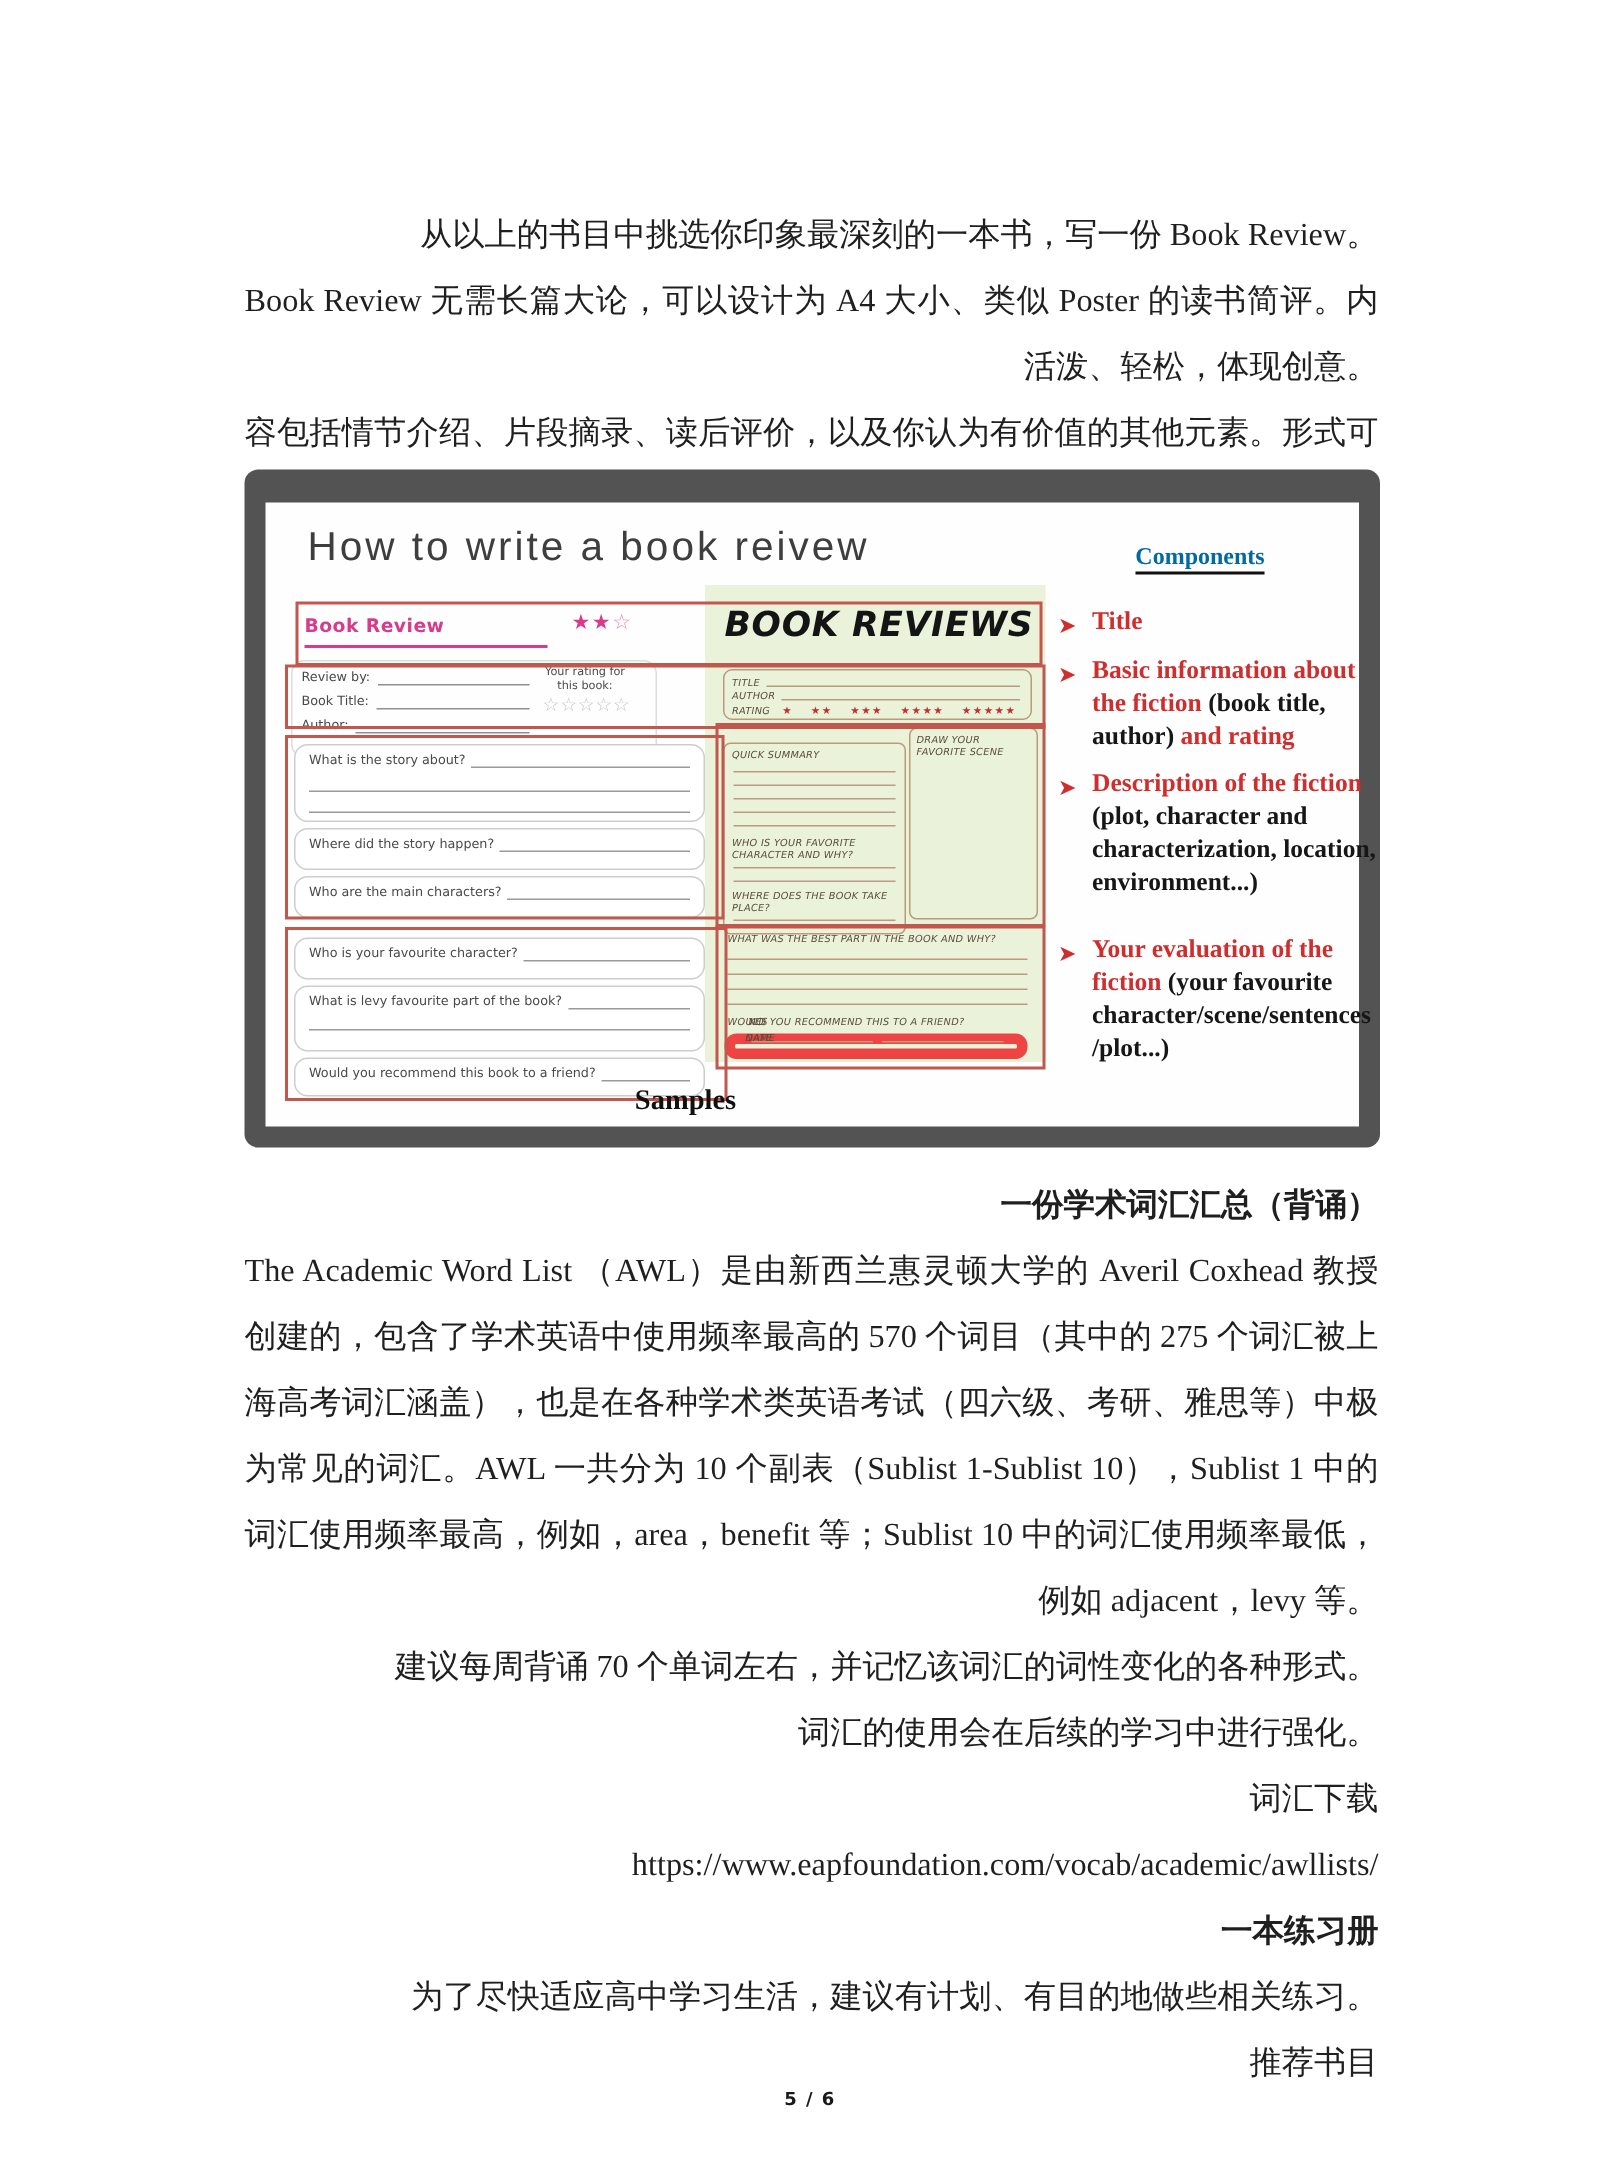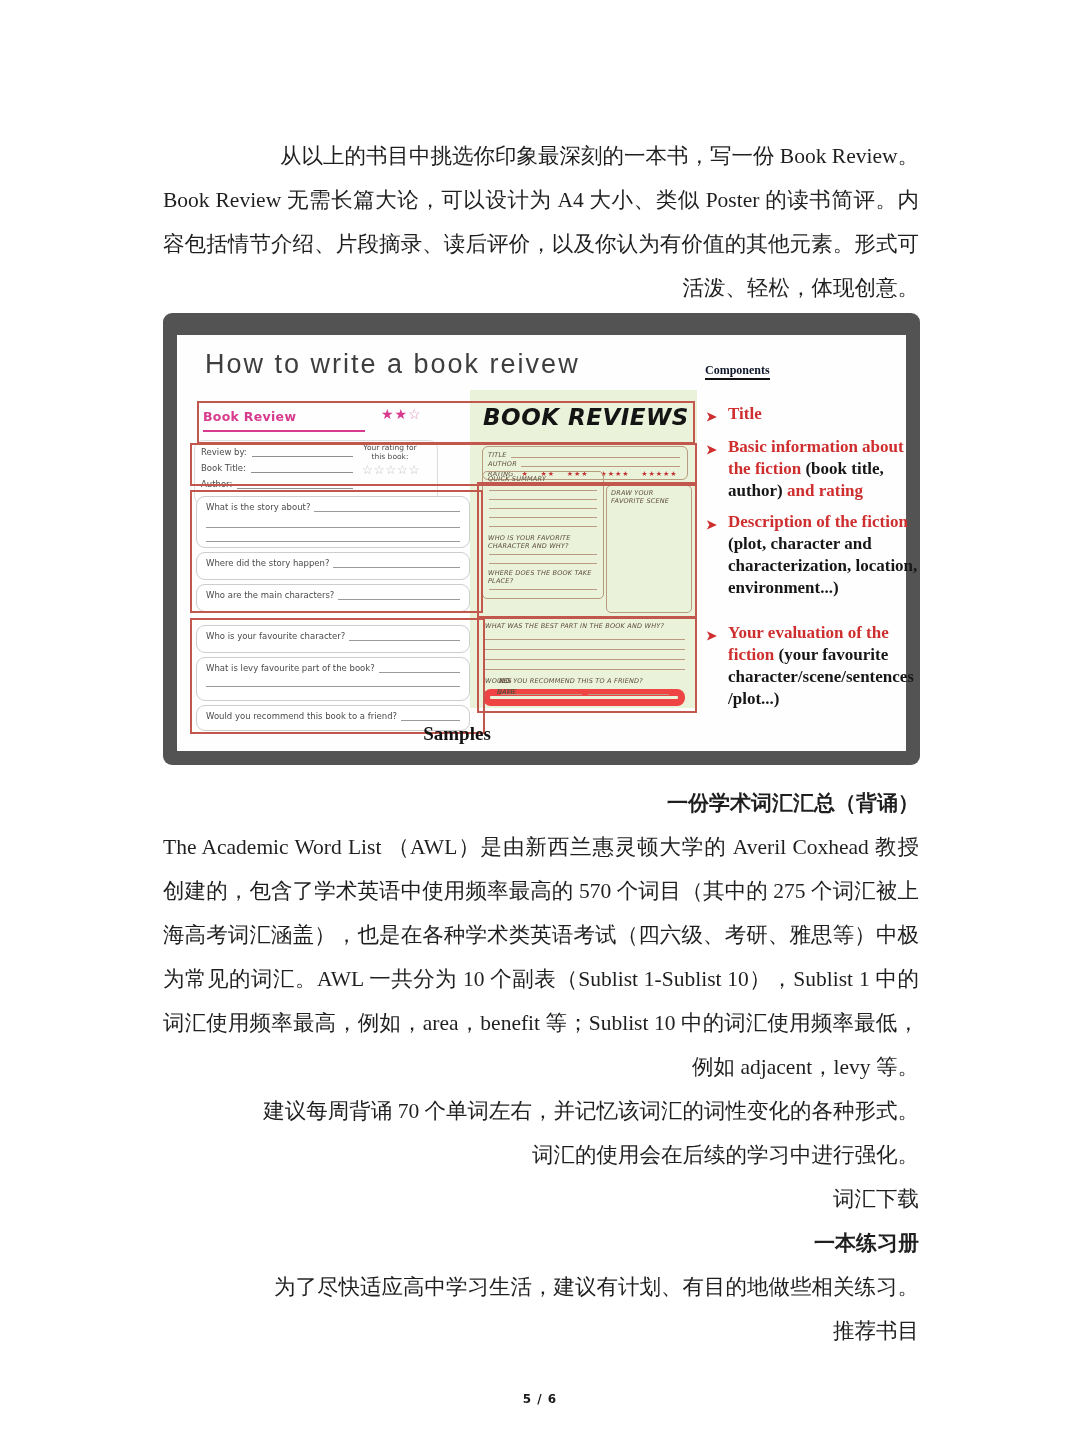--- a/index.html
+++ b/index.html
@@ -63,38 +63,38 @@
               font-family:"DejaVu Sans",sans-serif; font-weight:bold; font-style:italic;
               font-size:23px; color:#141414; letter-spacing:0.5px; }
   .glabel { font-family:"DejaVu Sans",sans-serif; font-style:italic; font-size:6.5px;
             color:#5d4c3b; letter-spacing:0.2px; line-height:8px; }
   .gline  { flex:1; border-bottom:1px solid #bc9a82; margin:0 2px 1px 4px; height:7px; }
   .gfull  { position:absolute; left:6px; right:6px; border-top:1px solid #bc9a82; }
   .gf-info { left:305px; top:111px; width:206px; height:34px; border:1px solid #b89a7e;
              border-radius:6px; padding:2px 5px; box-sizing:border-box; }
   .gf-info .gf-row { display:flex; align-items:flex-end; height:9.5px; }
   .gstars { color:#c23030; font-size:7px; letter-spacing:1px; word-spacing:9px; margin-left:8px; }
-  .gf-summary { left:305px; top:136px; width:120px; height:126px; border:1px solid #b89a7e; border-radius:5px; }
+  .gf-summary { left:305px; top:160px; width:120px; height:126px; border:1px solid #b89a7e; border-radius:5px; }
   .gf-summary .glabel { position:absolute; left:5px; }
   .gf-draw { left:429px; top:150px; width:84px; height:126px; border:1px solid #b89a7e; border-radius:5px; }
   .gf-draw .glabel { position:absolute; left:4px; top:3px; width:76px; }
   .gf-eval { left:300px; top:282px; width:216px; height:92px; }
   .gf-eval .glabel { position:absolute; }
   .gf-eval .gfull { left:8px; right:8px; }
   .gf-recommend { position:absolute; left:8px; top:60px; width:202px; display:flex; align-items:baseline; }
   .gf-recommend .sp { margin-left:14px; }
   .gf-namedate { position:absolute; left:6px; top:72px; width:202px; height:16px;
                  border:7px solid #ef4444; border-radius:8px; display:flex; align-items:flex-end;
                  padding:0 7px 3px 7px; box-sizing:border-box; }
 
   
   #components { left:528px; top:0; width:200px; height:416px;
                 font-family:"Liberation Serif","DejaVu Serif",serif; font-weight:bold; }
-  .comp-head { position:absolute; top:28px; left:0; width:190px; 
-               font-size:12px; color:#0f172a; }
+  .comp-head { position:absolute; top:28px; left:0; width:190px; text-align:center;
+               font-size:16px; color:#0369a1; }
   .comp-head span { border-bottom:2px solid #111; padding-bottom:1px; }
   .comp-item { position:absolute; left:0; width:192px; padding-left:23px;
                font-size:17px; line-height:22px; }
   .comp-item .arrow { position:absolute; left:1px; top:3px; font-size:13px; color:#cf2e2e; }
   .red { color:#cf2e2e; }
   .blk { color:#161616; }
   #ci0 { top:68px; }
   #ci1 { top:101px; }
   #ci2 { top:176px; }
   #ci3 { top:287px; width:200px; }
@@ -106,22 +106,22 @@
   #footer { position:absolute; left:0; top:1392px; width:1080px; text-align:center;
             font-family:"DejaVu Sans","Liberation Sans",sans-serif; font-weight:bold;
             font-size:12px; letter-spacing:1px; color:#1a1a1a; }
 </style>
 </head>
 <body>
 
 <div class="textblock" id="intro">
   <div class="tline">从以上的书目中挑选你印象最深刻的一本书，写一份 Book Review。</div>
   <div class="tline just">Book Review 无需长篇大论，可以设计为 A4 大小、类似 Poster 的读书简评。内</div>
+  <div class="tline">活泼、轻松，体现创意。</div>
   <div class="tline just">容包括情节介绍、片段摘录、读后评价，以及你认为有价值的其他元素。形式可</div>
-  <div class="tline">活泼、轻松，体现创意。</div>
 </div>
 
 <div id="figure">
   <div id="slide">
 
     <div class="slide-title">How to write a book reivew</div>
 
     <div class="greenbg"></div>
 
     <div class="pf-title">Book Review</div>
@@ -266,18 +266,19 @@
   <div class="tline hd">一份学术词汇汇总（背诵）</div>
   <div class="tline just">The Academic Word List （AWL）是由新西兰惠灵顿大学的 Averil Coxhead 教授</div>
   <div class="tline just">创建的，包含了学术英语中使用频率最高的 570 个词目（其中的 275 个词汇被上</div>
   <div class="tline just">海高考词汇涵盖），也是在各种学术类英语考试（四六级、考研、雅思等）中极</div>
   <div class="tline just">为常见的词汇。AWL 一共分为 10 个副表（Sublist 1-Sublist 10），Sublist 1 中的</div>
   <div class="tline just">词汇使用频率最高，例如，area，benefit 等；Sublist 10 中的词汇使用频率最低，</div>
   <div class="tline">例如 adjacent，levy 等。</div>
   <div class="tline">建议每周背诵 70 个单词左右，并记忆该词汇的词性变化的各种形式。</div>
   <div class="tline">词汇的使用会在后续的学习中进行强化。</div>
   <div class="tline">词汇下载</div>
+  <div class="tline">https://www.eapfoundation.com/vocab/academic/awllists/</div>
   <div class="tline hd">一本练习册</div>
   <div class="tline">为了尽快适应高中学习生活，建议有计划、有目的地做些相关练习。</div>
   <div class="tline">推荐书目</div>
 </div>
 
 <div id="footer">5 / 6</div>
 
 </body></html>

